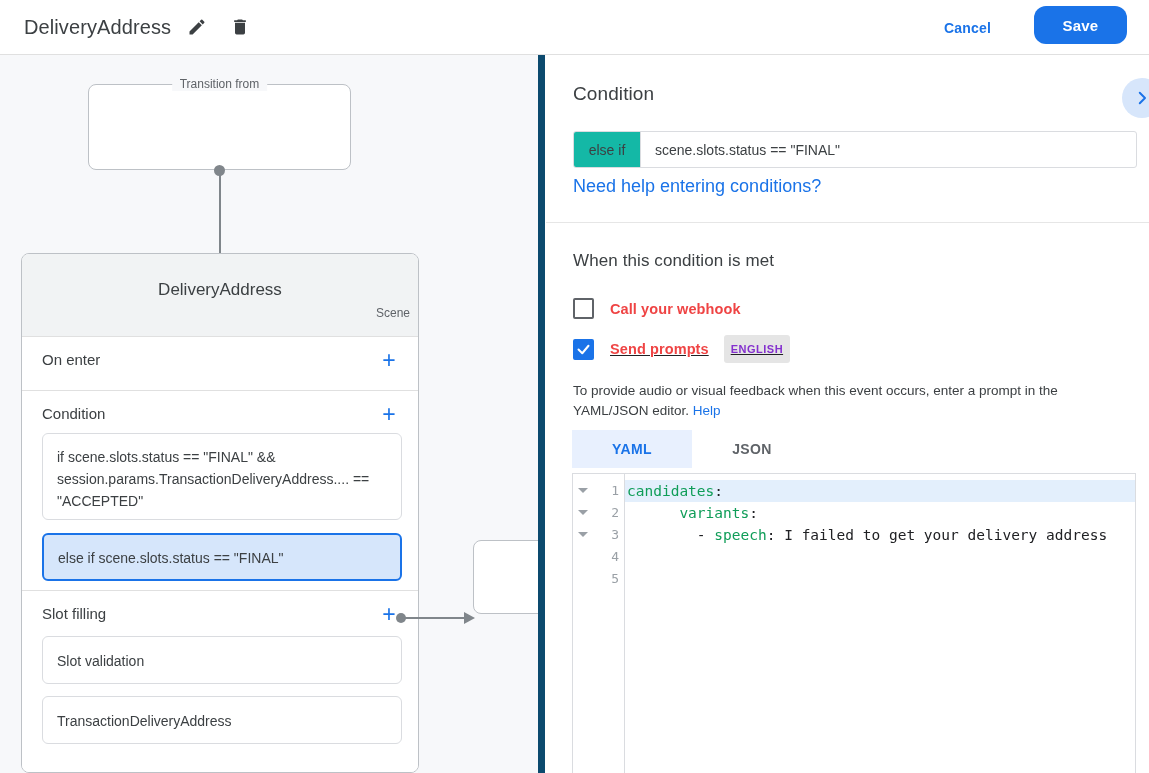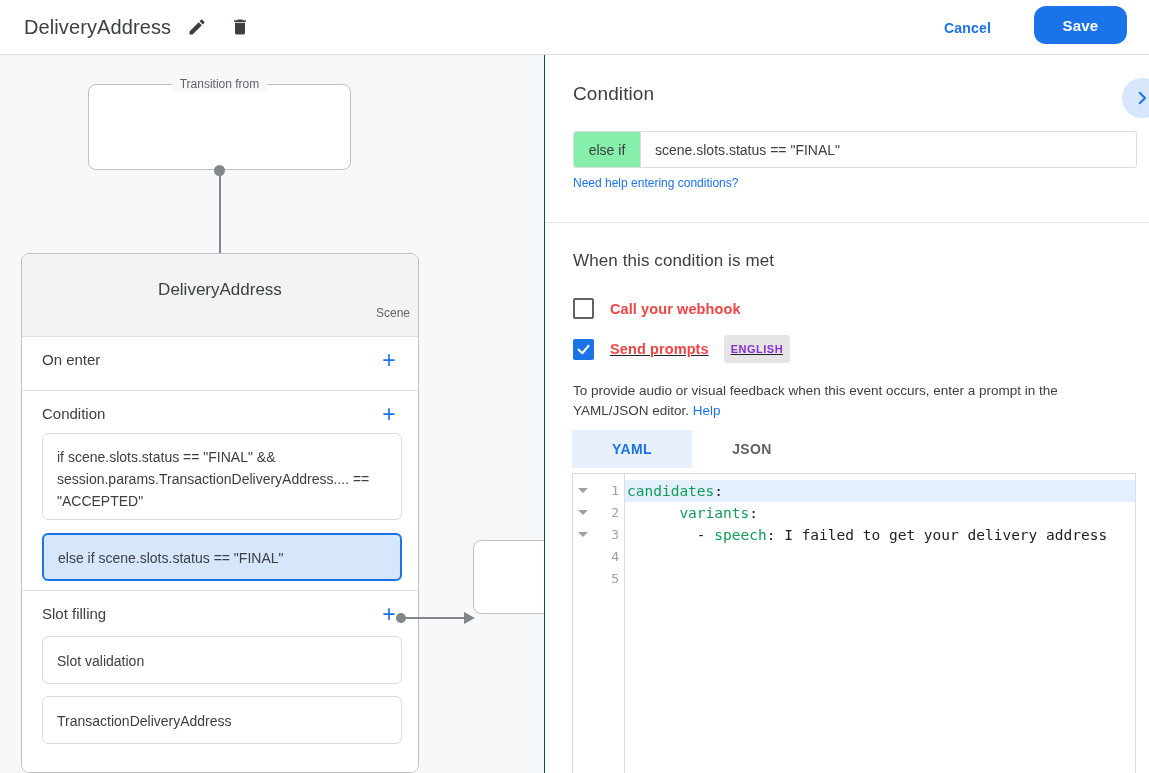--- a/index.html
+++ b/index.html
@@ -52,21 +52,21 @@
     border: none; border-radius: 12px; cursor: pointer;
     font-family: "Liberation Sans", sans-serif;
   }
 
   
   .canvas {
     position: absolute; left: 0; top: 55px;
     width: 545px; height: 718px;
     background: #f7f8fa;
     overflow: hidden;
-    border-right: 1px solid #0c4a6e;
+    border-right: 7px solid #0c4a6e;
   }
 
   
   .node {
     position: absolute;
     border: 1px solid #bdc1c6;
     border-radius: 8px;
     background: #ffffff;
   }
   .node-legend {
@@ -212,34 +212,34 @@
 
   #condition-field {
     position: absolute; left: 27px; top: 76px;
     width: 564px; height: 37px;
     border: 1px solid #dadce0; border-radius: 3px;
     display: flex; align-items: stretch;
     background: #ffffff; overflow: hidden;
   }
   #condition-prefix {
     width: 67px;
-    background: #86efac;
+    background: #14b8a6;
     border-right: 1px solid #dadce0;
     display: flex; align-items: center; justify-content: center;
     font-size: 14px; color: #3c4043;
   }
   #condition-value {
     flex: 1; border: none; outline: none;
     padding: 0 14px; font-size: 14px; color: #3c4043;
     background: transparent;
     font-family: "Liberation Sans", sans-serif;
   }
   #condition-help-link {
     position: absolute; left: 27px; top: 121px;
-    font-size: 12px; color: #1a73e8;
+    font-size: 18px; color: #1a73e8;
     text-decoration: none; cursor: pointer;
   }
   #panel-divider {
     position: absolute; left: 0; top: 167px;
     width: 603px; height: 1px; background: #e6e6e6;
   }
 
   #met-heading {
     position: absolute; left: 27px; top: 196px;
     font-size: 17px; color: #3c4043; letter-spacing: .1px;

